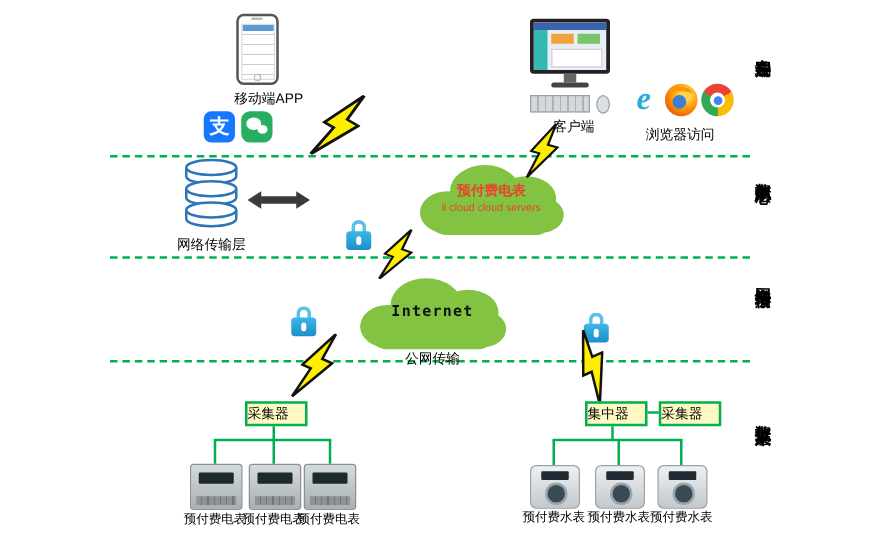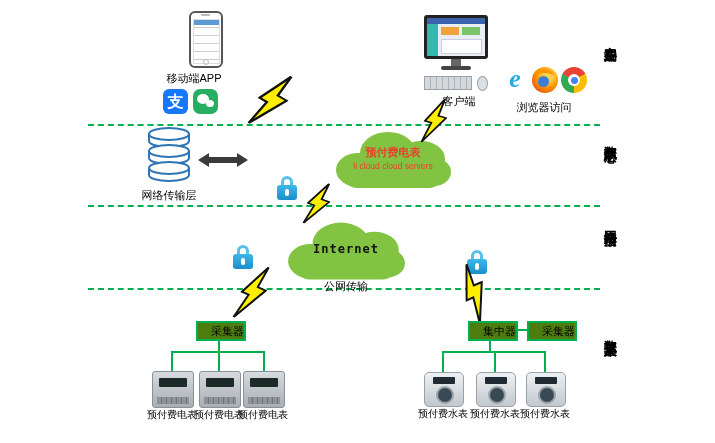--- a/index.html
+++ b/index.html
@@ -3,22 +3,22 @@
 <meta charset="utf-8">
 <style>
   html,body{margin:0;padding:0;background:#fff}
   .canvas{position:relative;width:715px;height:443px;background:#fff;overflow:hidden;
           font-family:"Liberation Sans",sans-serif;color:#000}
   .sep{position:absolute;left:88px;width:512px;height:0;border-top:2px dashed #00b050}
   .vlabel{position:absolute;left:604px;writing-mode:vertical-rl;font-size:13px;font-weight:700;
           line-height:1;letter-spacing:1px;white-space:nowrap}
   .lbl{position:absolute;font-size:11px;text-align:center;white-space:nowrap}
   .gline{position:absolute;background:#00b050}
-  .nbox{position:absolute;width:46px;height:16px;background:#4d7c0f;border:2px solid #00b050;
-        font-size:11px;line-height:16px;text-align:right}
+  .nbox{position:absolute;width:46px;height:16px;background:#fef9c3;border:2px solid #00b050;
+        font-size:11px;line-height:16px;text-align:left}
   .bolt{position:absolute}
   
   .phone{position:absolute;left:189px;top:11px;width:34px;height:57px;border:2px solid #555;
          border-radius:6px;background:#fff;box-sizing:border-box}
   .phone::before{content:"";position:absolute;left:10px;top:1px;width:9px;height:2px;background:#bbb;border-radius:1px}
   .phone::after{content:"";position:absolute;left:12px;bottom:1px;width:4px;height:4px;border:1px solid #bbb;border-radius:50%}
   .phone .screen{position:absolute;left:2px;top:6px;width:25px;height:43px;background-color:#fff;border:1px solid #ddd;
          background-image:linear-gradient(#5b9bd5 0,#5b9bd5 5px,rgba(0,0,0,0) 5px),
                           repeating-linear-gradient(to bottom,rgba(0,0,0,0) 0 7px,#ccc 7px 8px)}
   
@@ -86,21 +86,21 @@
   <div class="sep" style="top:288px"></div>
 
   <div class="vlabel" style="top:36px">客户端层</div>
   <div class="vlabel" style="top:136px">数据中心层</div>
   <div class="vlabel" style="top:220px">网络传输层</div>
   <div class="vlabel" style="top:330px">数据采集层</div>
 
   <div class="phone">
     <span class="screen"></span>
   </div>
-  <div class="lbl" style="left:156px;top:71px;width:76px">移动端APP</div>
+  <div class="lbl" style="left:177px;top:71px;width:76px">移动端APP</div>
 
   <div class="alipay">支</div>
   <div class="wechat">
     <span class="b1"></span>
     <span class="b2"></span>
   </div>
 
   <div class="desktop">
     <div class="monitor">
       <div class="mscreen">

